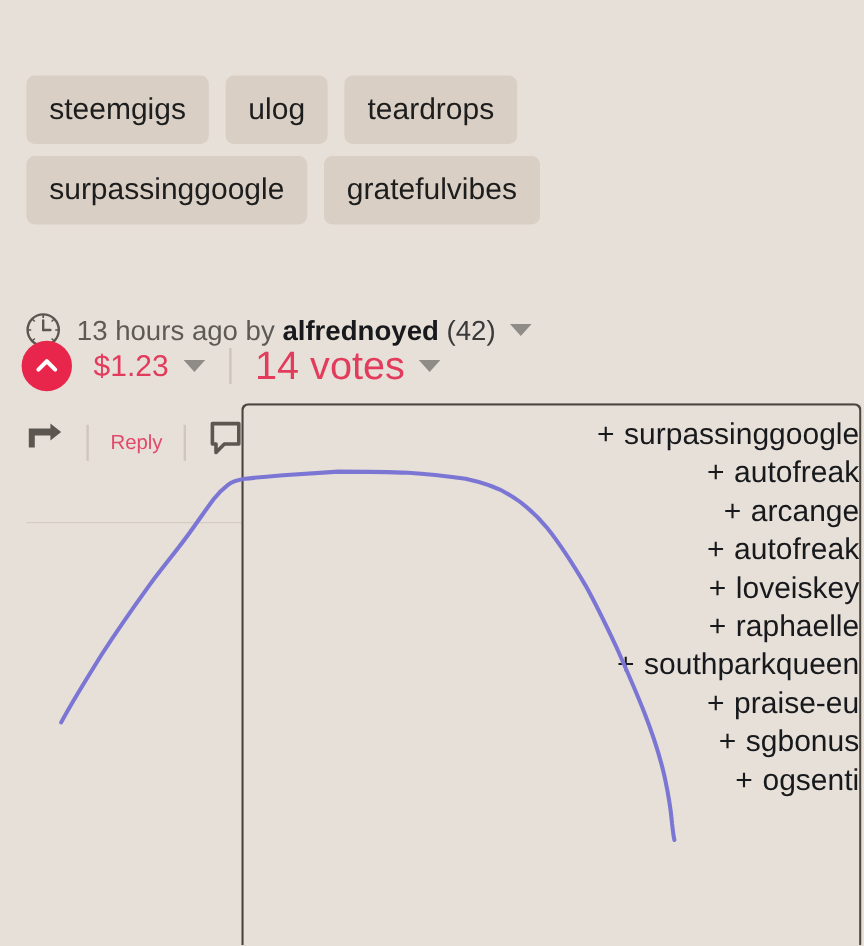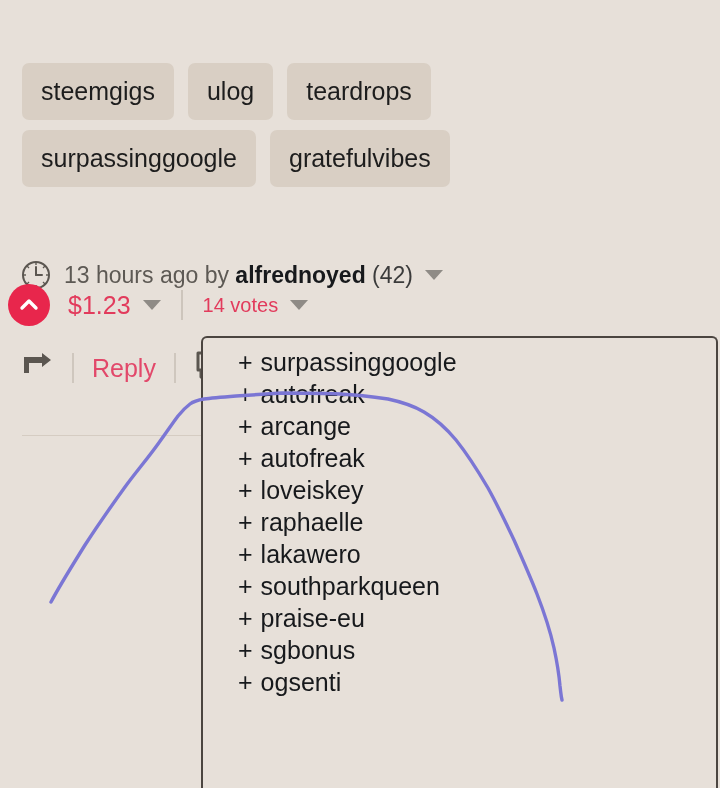--- a/index.html
+++ b/index.html
@@ -99,21 +99,21 @@
     width: 0; height: 0;
     border-left: 9px solid transparent;
     border-right: 9px solid transparent;
     border-top: 10px solid #8f8b86;
     cursor: pointer;
   }
 
   
   .payout-row {
     position: absolute;
-    left: 8px;
+    left: 18px;
     top: 284px;
     display: flex;
     align-items: center;
     z-index: 2;
   }
   .vote-circle {
     width: 42px; height: 42px;
     border-radius: 50%;
     background: #e8264c;
     display: flex;
@@ -136,42 +136,42 @@
     border-top: 10px solid #8f8b86;
     cursor: pointer;
   }
   .vsep {
     width: 2px;
     height: 30px;
     background: #cdc5bc;
     margin: 0 20px;
   }
   .votes-value {
-    font-size: 20px;
+    font-size: 33px;
     color: #e23b5c;
     cursor: pointer;
   }
 
   
   .actions-row {
     position: absolute;
     left: 20px;
     top: 350px;
     display: flex;
     align-items: center;
     z-index: 2;
   }
   .act-sep {
     width: 2px;
     height: 30px;
     background: #cfc7be;
     margin: 0 18px;
   }
   .reply-link {
-    font-size: 25px;
+    font-size: 17px;
     color: #e2486a;
     cursor: pointer;
   }
 
   
   .hr-divider {
     position: absolute;
     left: 22px;
     top: 435px;
     width: 665px;
@@ -200,20 +200,21 @@
     margin: 0;
     padding: 8px 0 0 0;
   }
   .voter-item {
     font-size: 25px;
     color: #17191c;
     line-height: 32px;
     padding-left: 35px;
     white-space: nowrap;
     cursor: pointer;
+    text-align: right;
   }
   .voter-item .plus { margin-right: 8px; }
 </style>
 </head>
 <body>
 
 <div id="app">
 
   <div class="tags-area">
     <div class="tag-row">
@@ -280,21 +281,20 @@
   <div class="hr-divider"></div>
 
   <div class="voters-panel">
     <ul class="voters-list">
         <li class="voter-item"><span class="plus">+</span><span>surpassinggoogle</span></li>
         <li class="voter-item"><span class="plus">+</span><span>autofreak</span></li>
         <li class="voter-item"><span class="plus">+</span><span>arcange</span></li>
         <li class="voter-item"><span class="plus">+</span><span>autofreak</span></li>
         <li class="voter-item"><span class="plus">+</span><span>loveiskey</span></li>
         <li class="voter-item"><span class="plus">+</span><span>raphaelle</span></li>
-        <li class="voter-item"><span class="plus">+</span><span>lakawero</span></li>
         <li class="voter-item"><span class="plus">+</span><span>southparkqueen</span></li>
         <li class="voter-item"><span class="plus">+</span><span>praise-eu</span></li>
         <li class="voter-item"><span class="plus">+</span><span>sgbonus</span></li>
         <li class="voter-item"><span class="plus">+</span><span>ogsenti</span></li>
       </ul>
   </div>
 
   <svg class="curve-layer" viewBox="0 0 720 788" preserveAspectRatio="none">
     <path d="M51,602 C60,585 72,566 85,545 C98,525 112,505 125,487
              C136,472 148,458 158,444 C166,433 172,424 178,416

